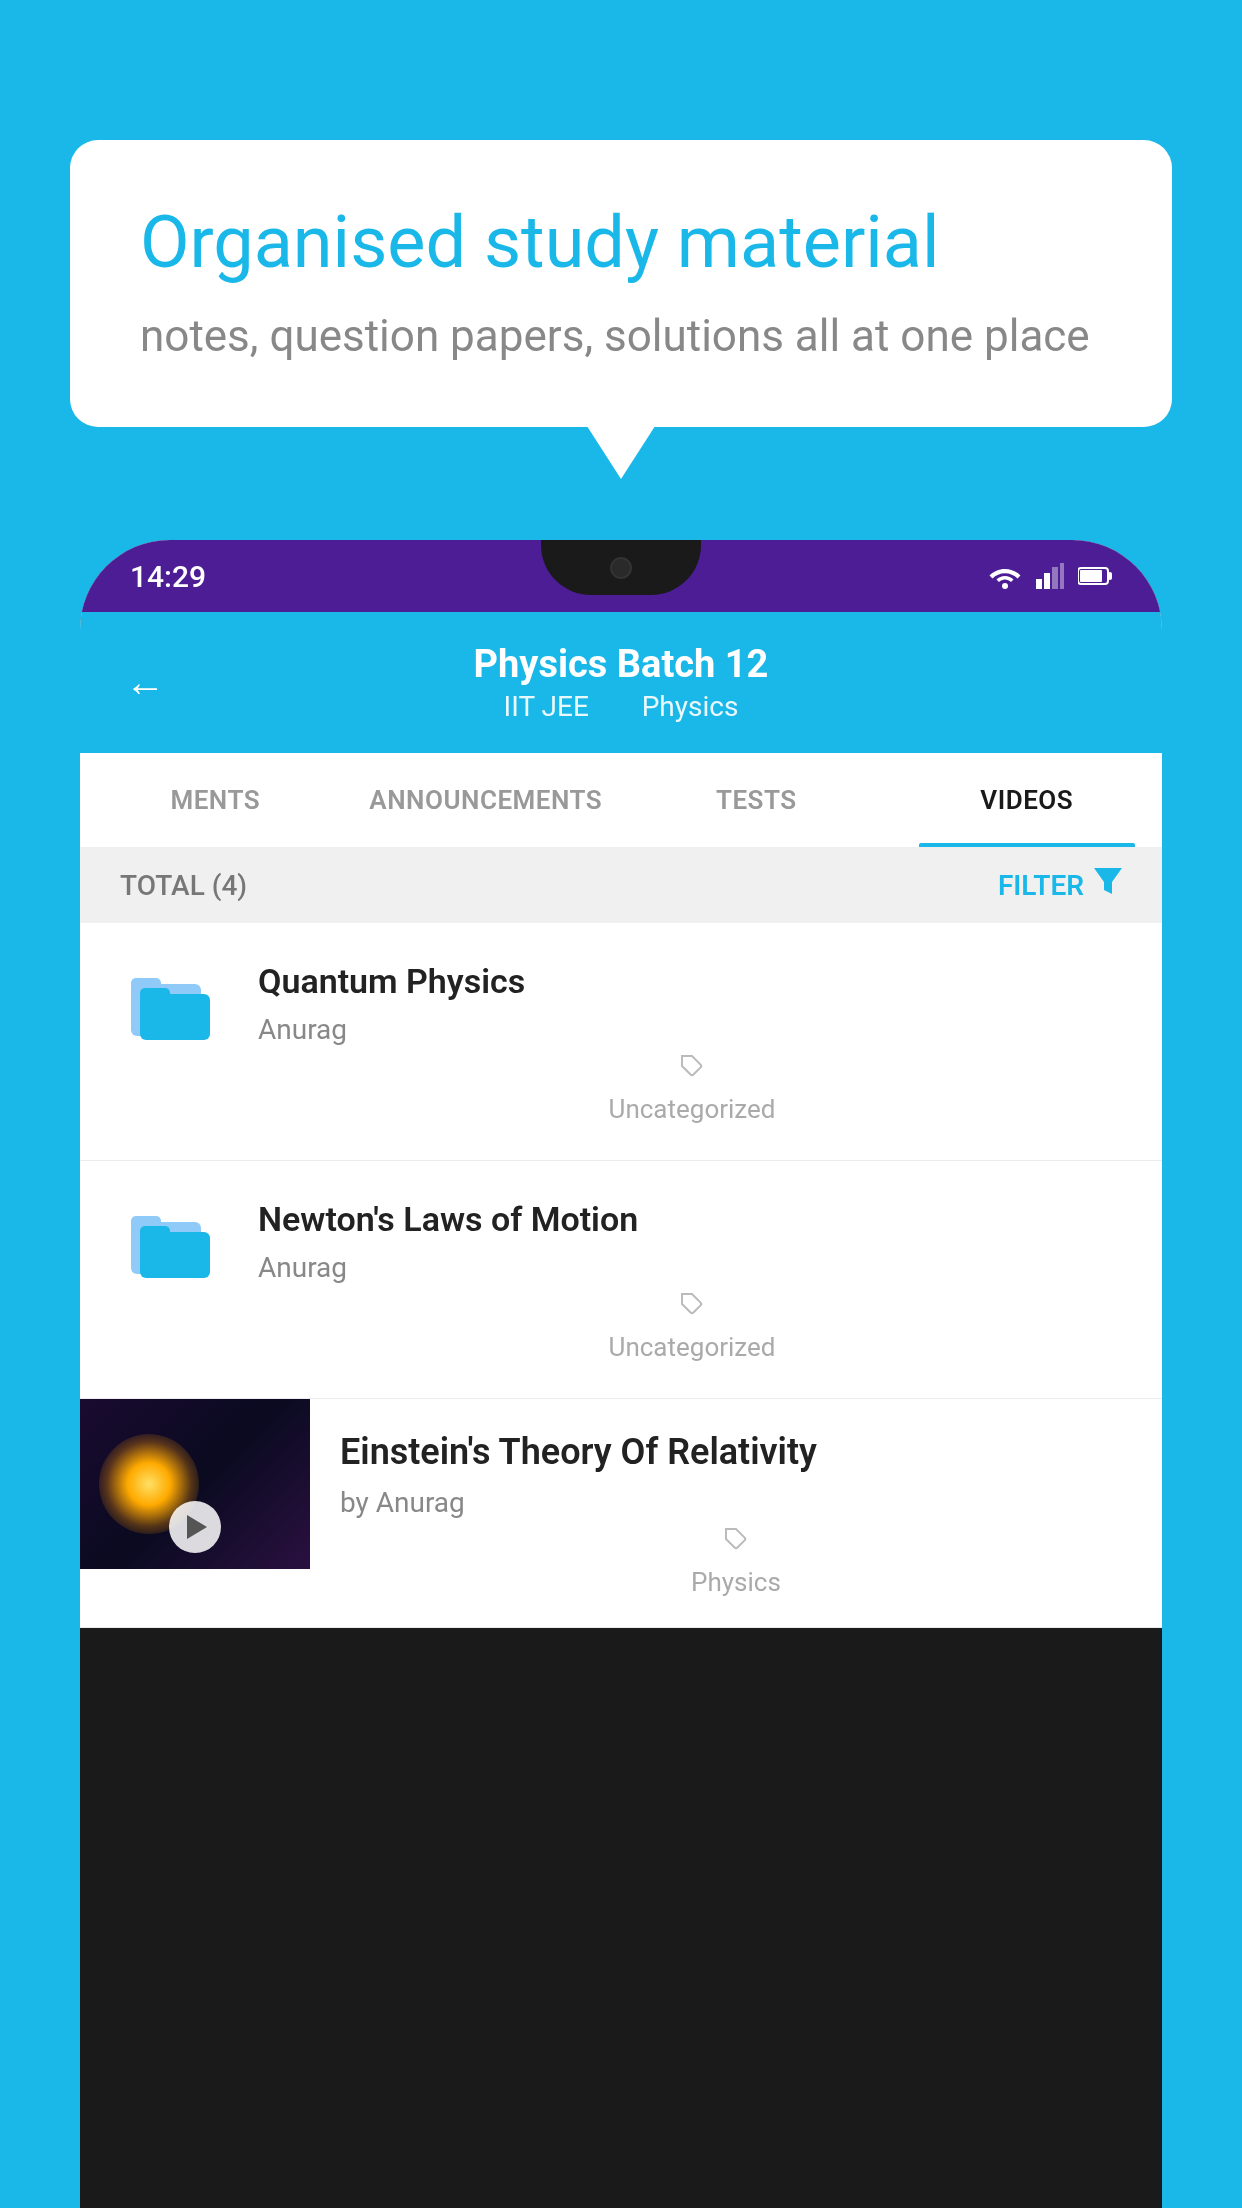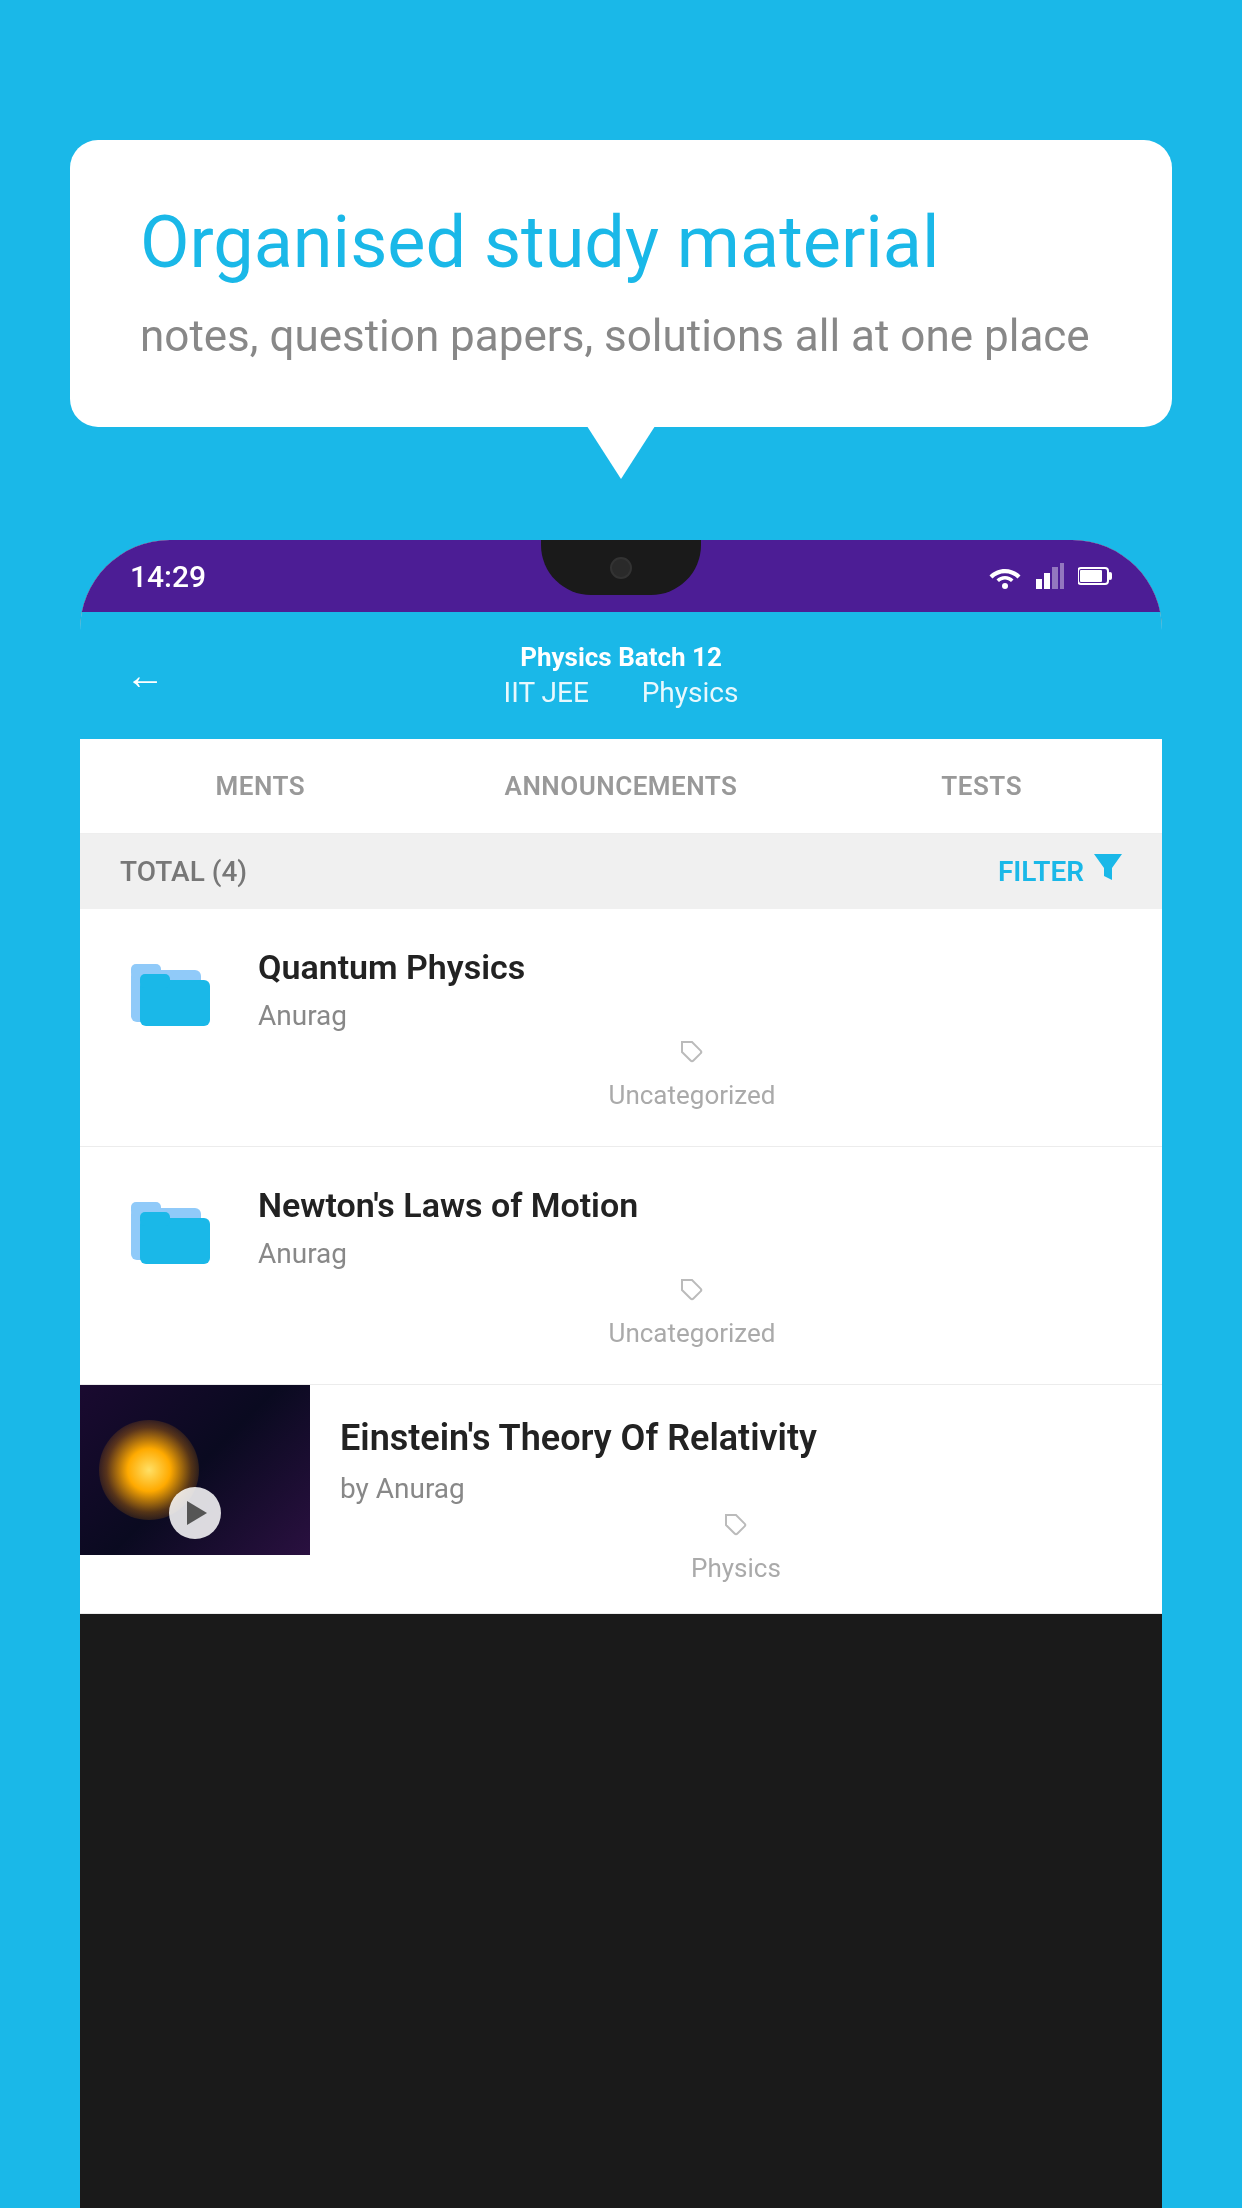--- a/index.html
+++ b/index.html
@@ -135,21 +135,21 @@
       color: white;
       font-size: 40px;
     }
 
     .header-title-group {
       text-align: center;
     }
 
     .header-title {
       color: white;
-      font-size: 26px;
+      font-size: 38px;
       font-weight: 700;
     }
 
     .header-subtitle {
       color: rgba(255,255,255,0.9);
       font-size: 28px;
       margin-top: 4px;
     }
 
     .header-subtitle span {
@@ -428,20 +428,23 @@
 
     <div class="tabs-bar">
       <div class="tab-item">
         <span>MENTS</span>
       </div>
       <div class="tab-item">
         <span>ANNOUNCEMENTS</span>
       </div>
       <div class="tab-item">
         <span>TESTS</span>
+      </div>
+      <div class="tab-item active">
+        <span>VIDEOS</span>
       </div>
     </div>
 
 
     <div class="filter-row">
       <span class="total-label">TOTAL (4)</span>
       <div class="filter-btn">
         <span>FILTER</span>
         <span>
           <svg width="28" height="28" viewBox="0 0 28 28" fill="#1ab8e8">

